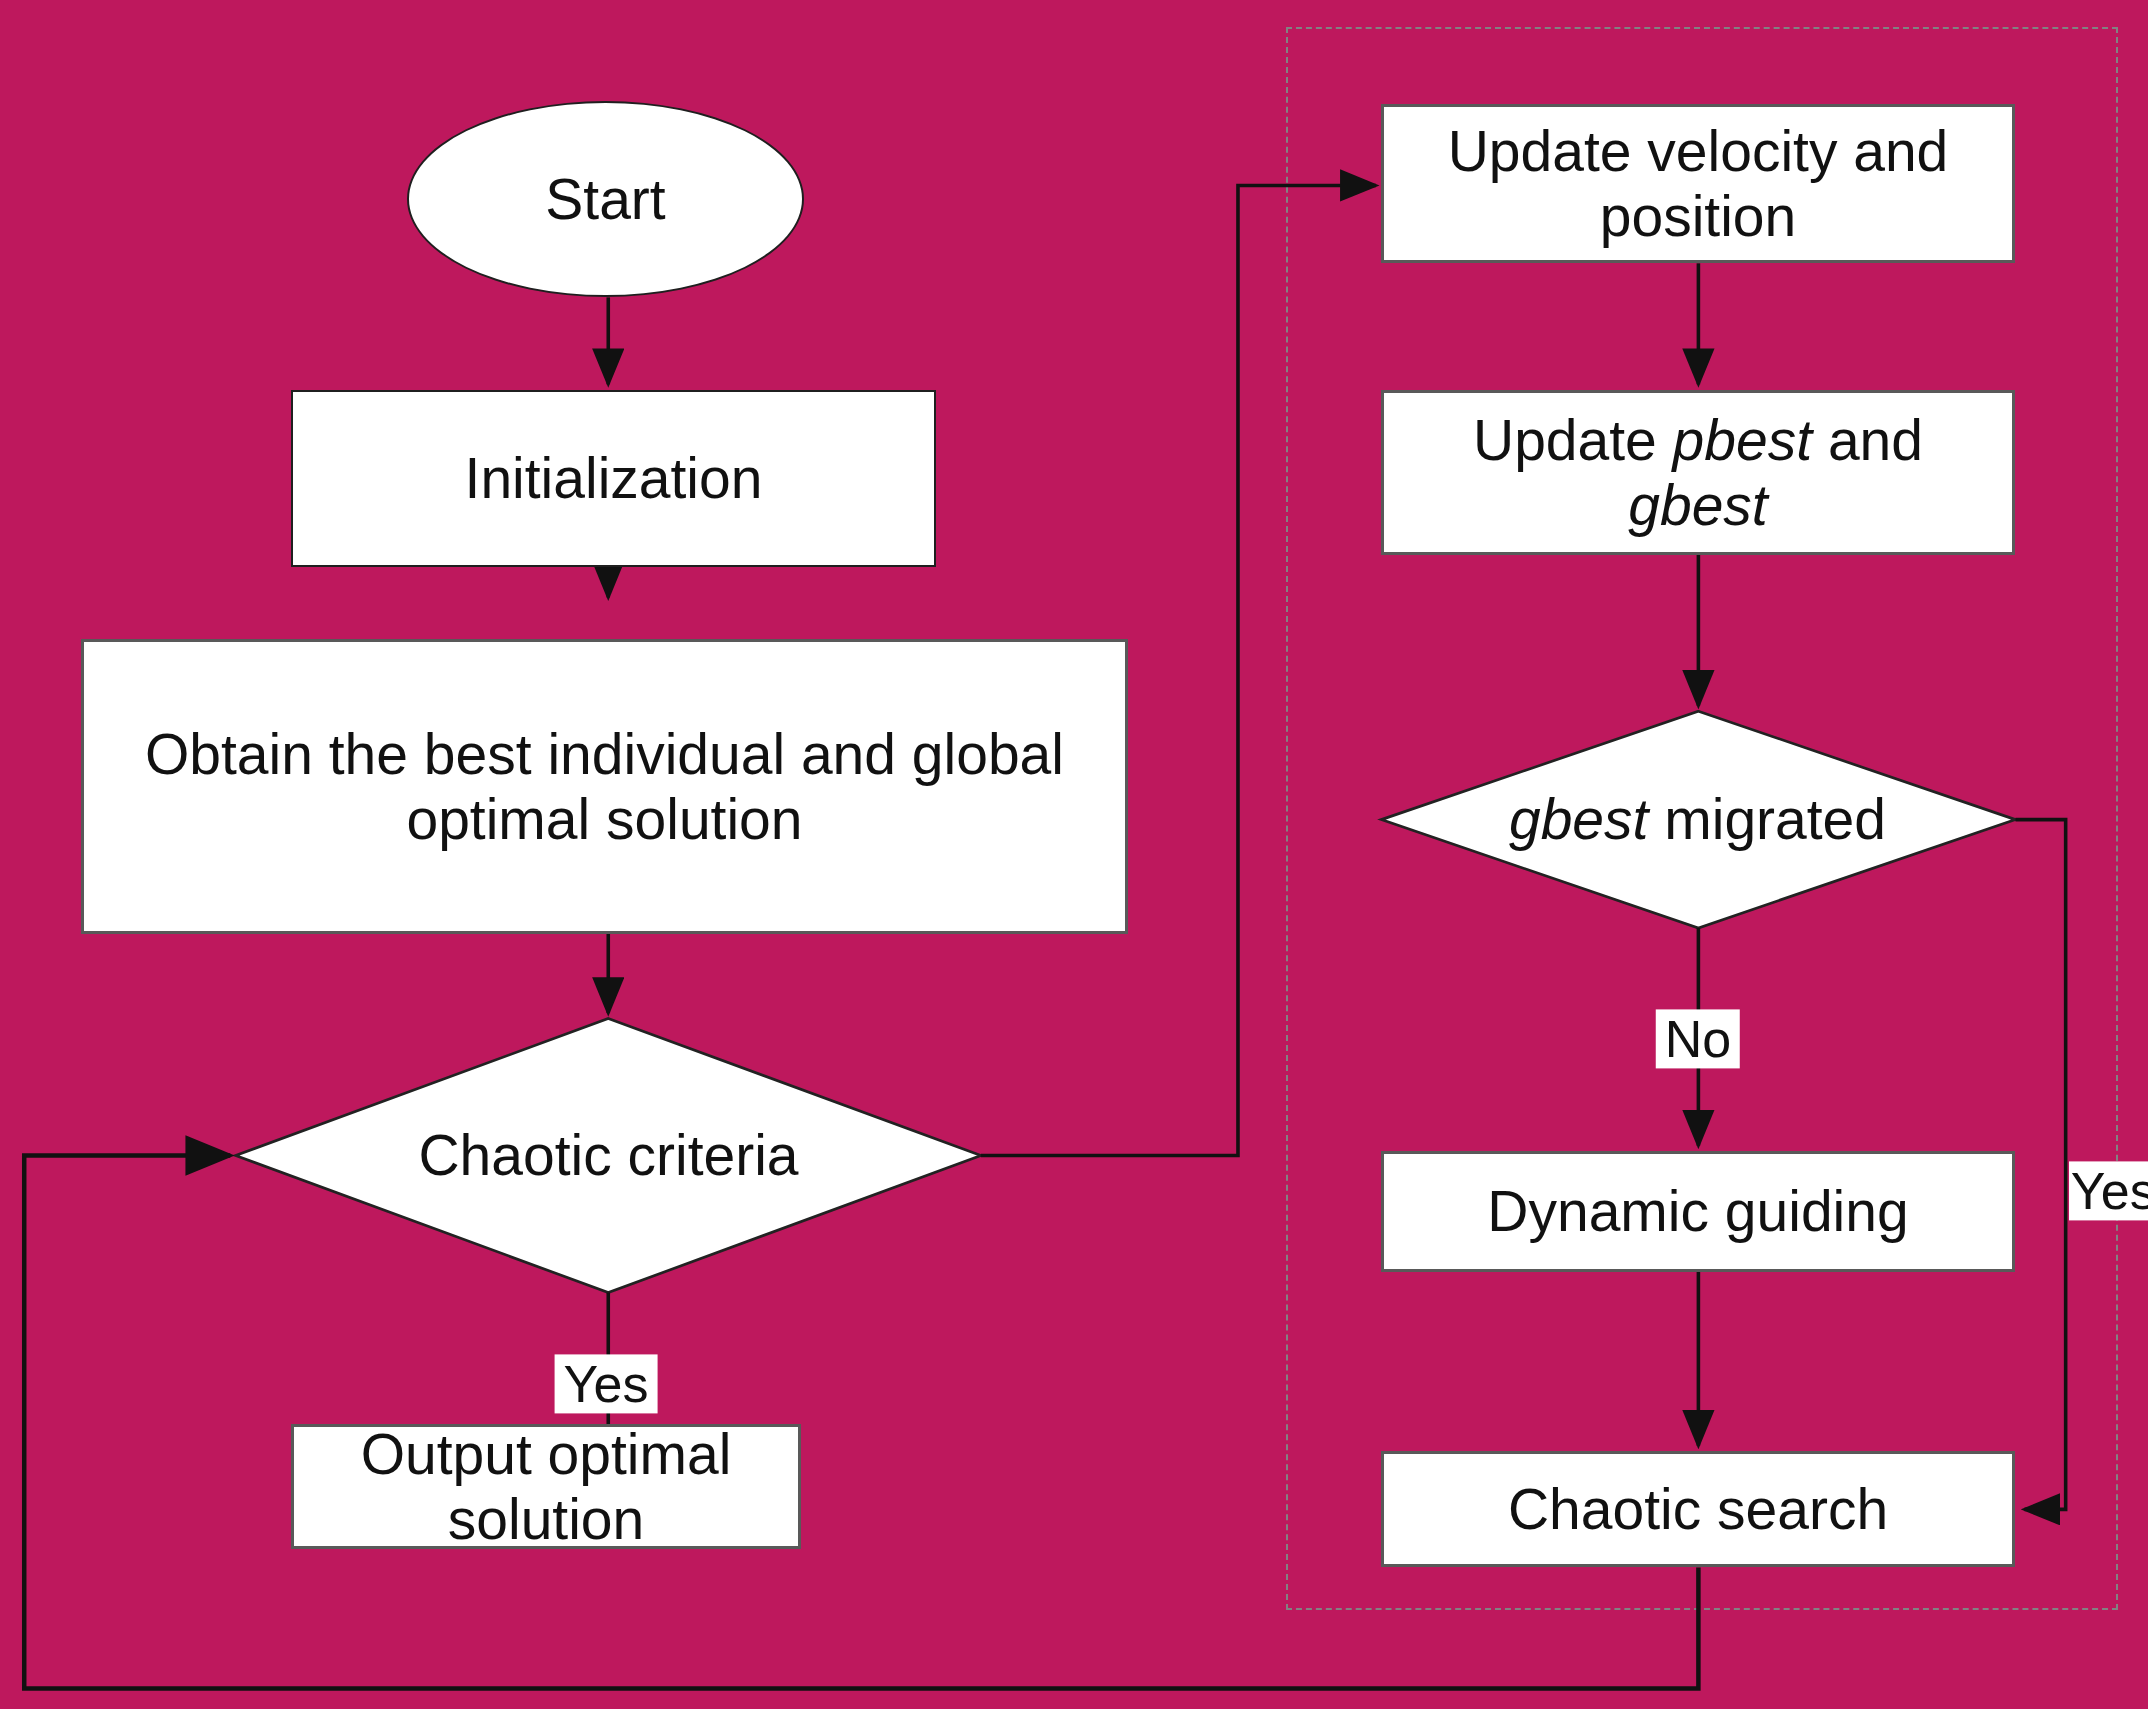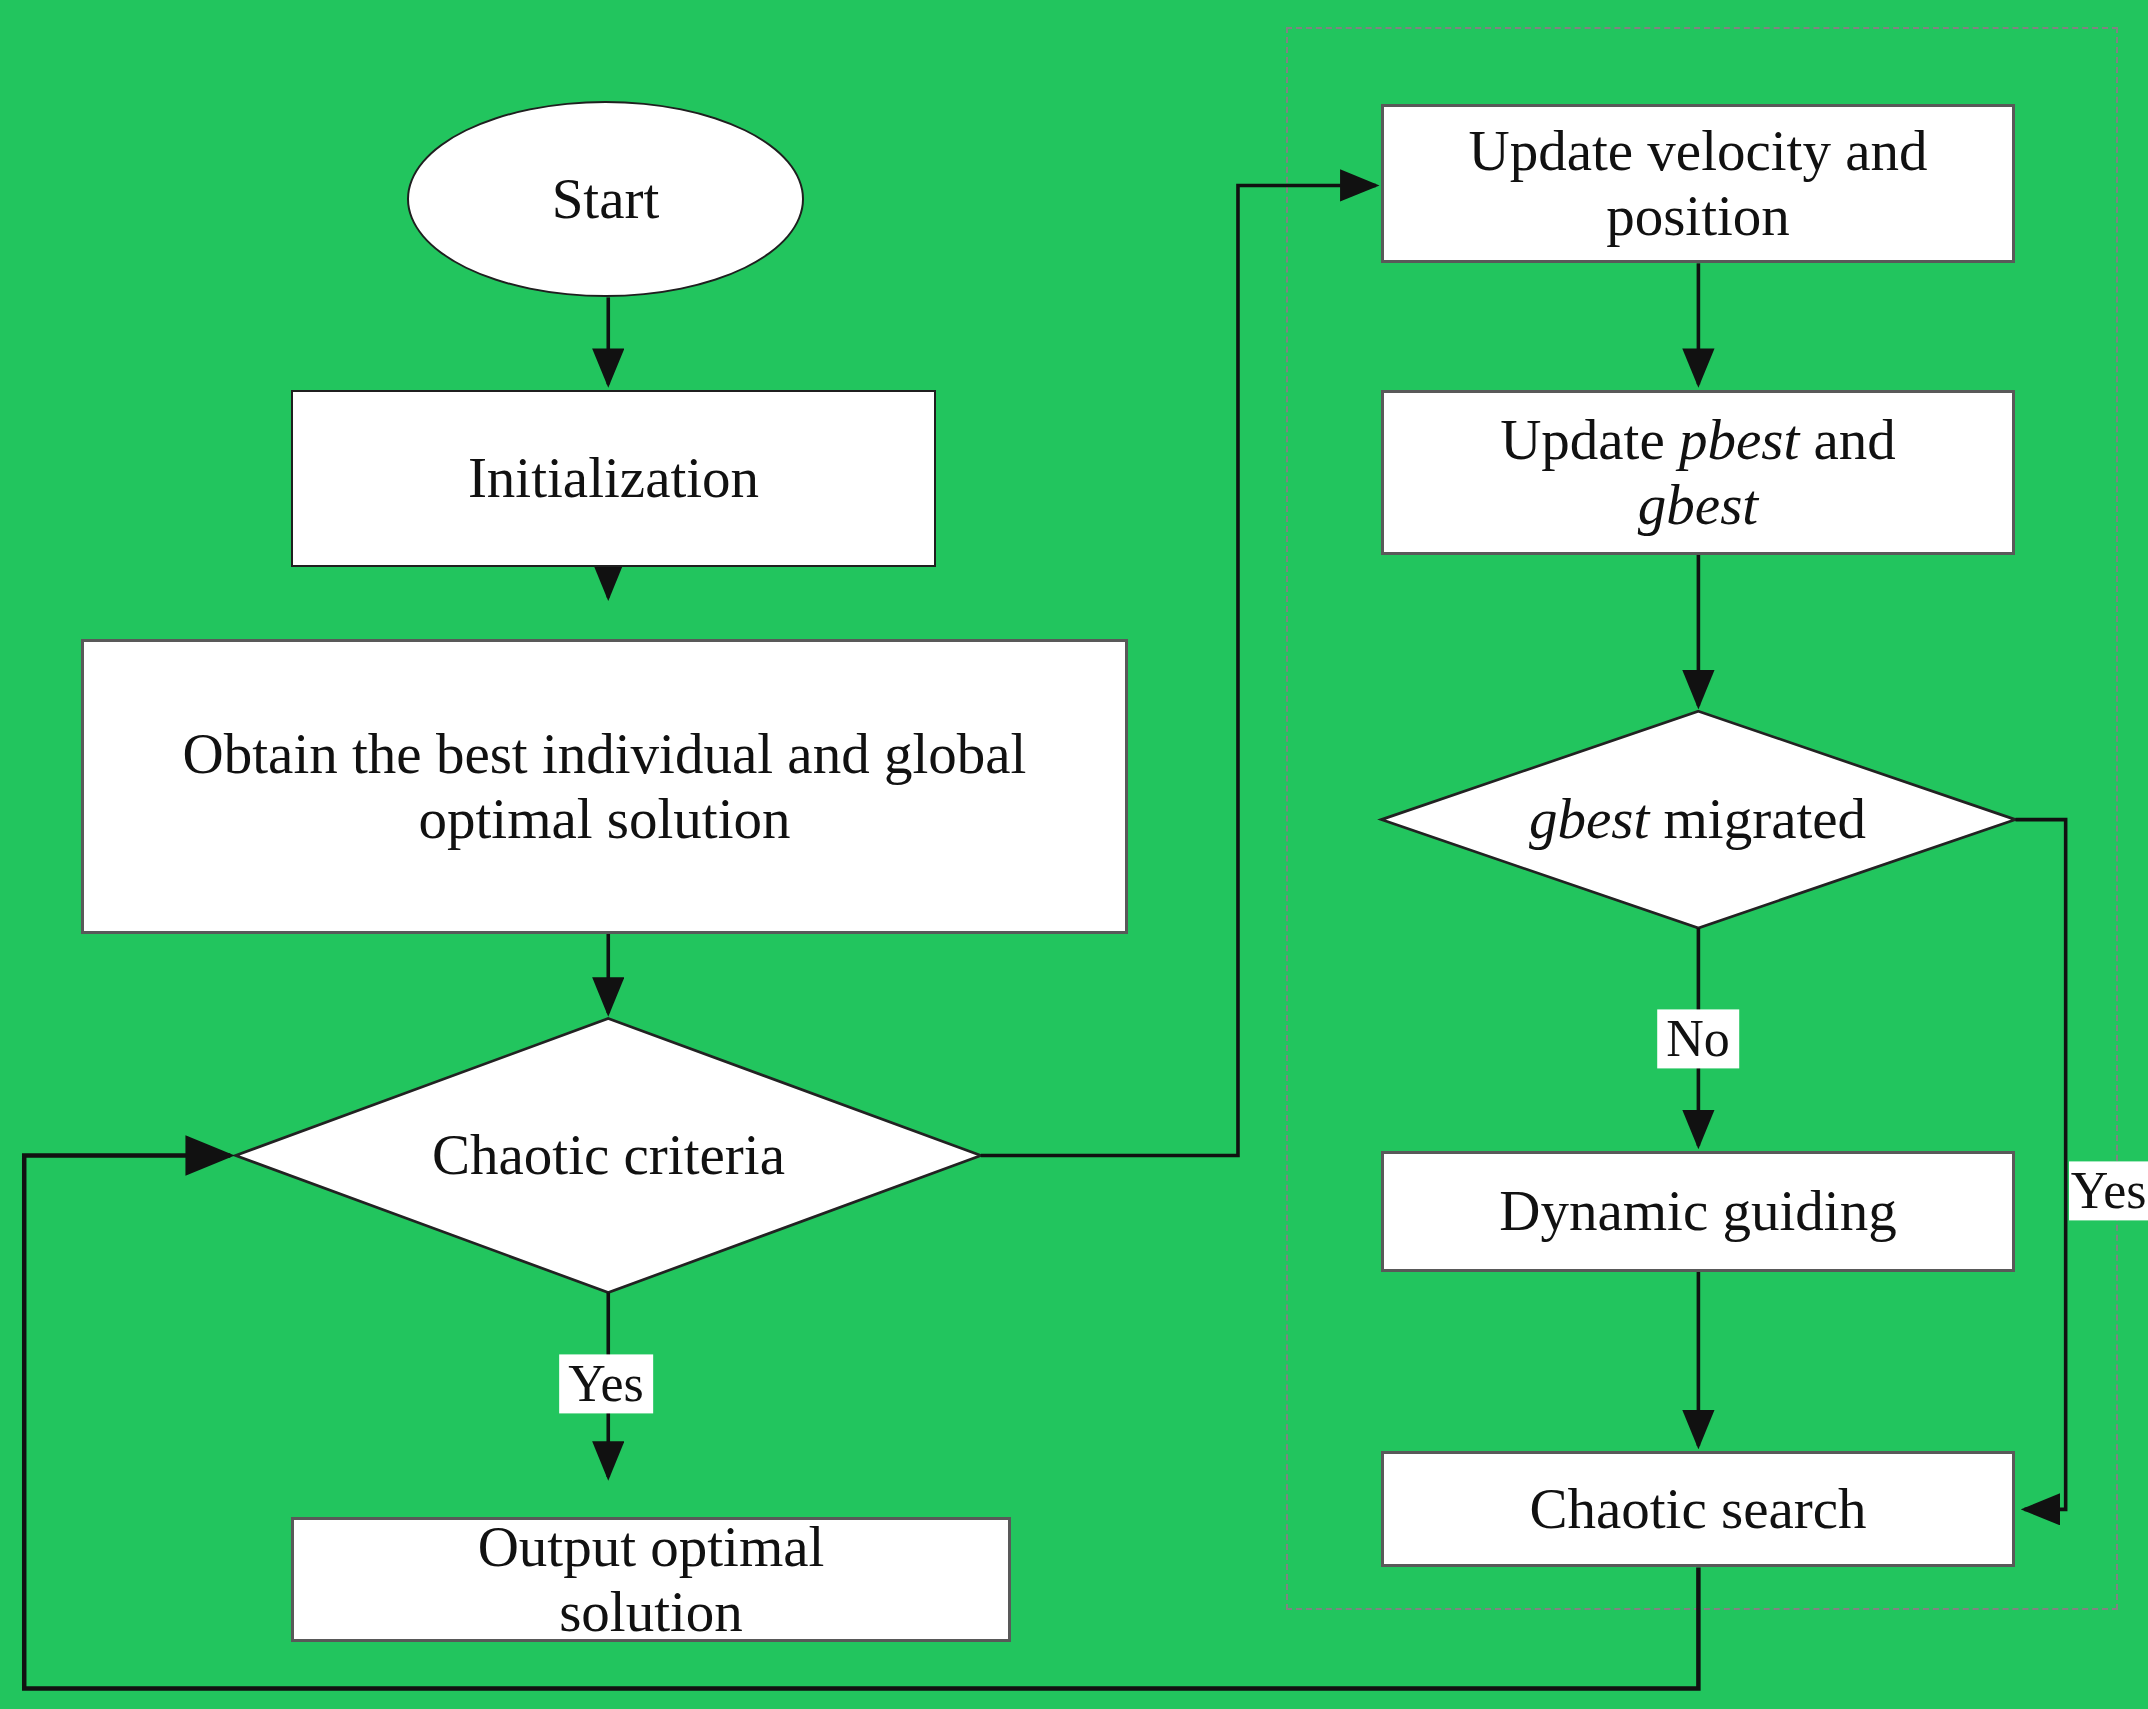--- a/index.html
+++ b/index.html
@@ -1,21 +1,21 @@
 <!DOCTYPE html>
 <html style="font-size:14.3px"><head>
 <meta charset="utf-8">
 <title>Flowchart figure</title>
 <style>
   html,body{margin:0;padding:0;background:#ffffff;}
   .canvas{
     position:relative;
     width:2149px;height:1710px;
-    background:#22c55e;
-    font-family:Liberation Serif, serif;
+    background:#be185d;
+    font-family:Liberation Sans, sans-serif;
     color:#111111;
     overflow:hidden;
   }
   .edges-layer{position:absolute;left:0;top:0;width:2149px;height:1710px;}
   .node{
     position:absolute;
     display:flex;flex-direction:column;
     align-items:center;justify-content:center;
     text-align:center;
     font-size:57px;line-height:1.13;
@@ -90,21 +90,21 @@
 
   <div class="node rect" style="left:81px;top:639px;width:1047px;height:295px;">
       <div class="tline"><span>Obtain the best individual and global</span></div>
       <div class="tline"><span>optimal solution</span></div>
     </div>
 
   <div class="dtext" style="left:322px;top:1115px;width:573px;height:81px;">
       <div class="tline"><span>Chaotic criteria</span></div>
     </div>
 
-  <div class="node rect" style="left:291px;top:1517px;width:720px;height:125px;align-items:center;">
+  <div class="node rect" style="left:291px;top:1424px;width:510px;height:125px;align-items:center;">
       <div class="tline"><span>Output optimal</span></div>
       <div class="tline"><span>solution</span></div>
     </div>
 
   <div class="node rect" style="left:1381px;top:104px;width:634px;height:159px;text-align:right;">
       <div class="tline"><span>Update velocity and</span></div>
       <div class="tline"><span>position</span></div>
     </div>
 
   <div class="node rect" style="left:1381px;top:390px;width:634px;height:165px;">

